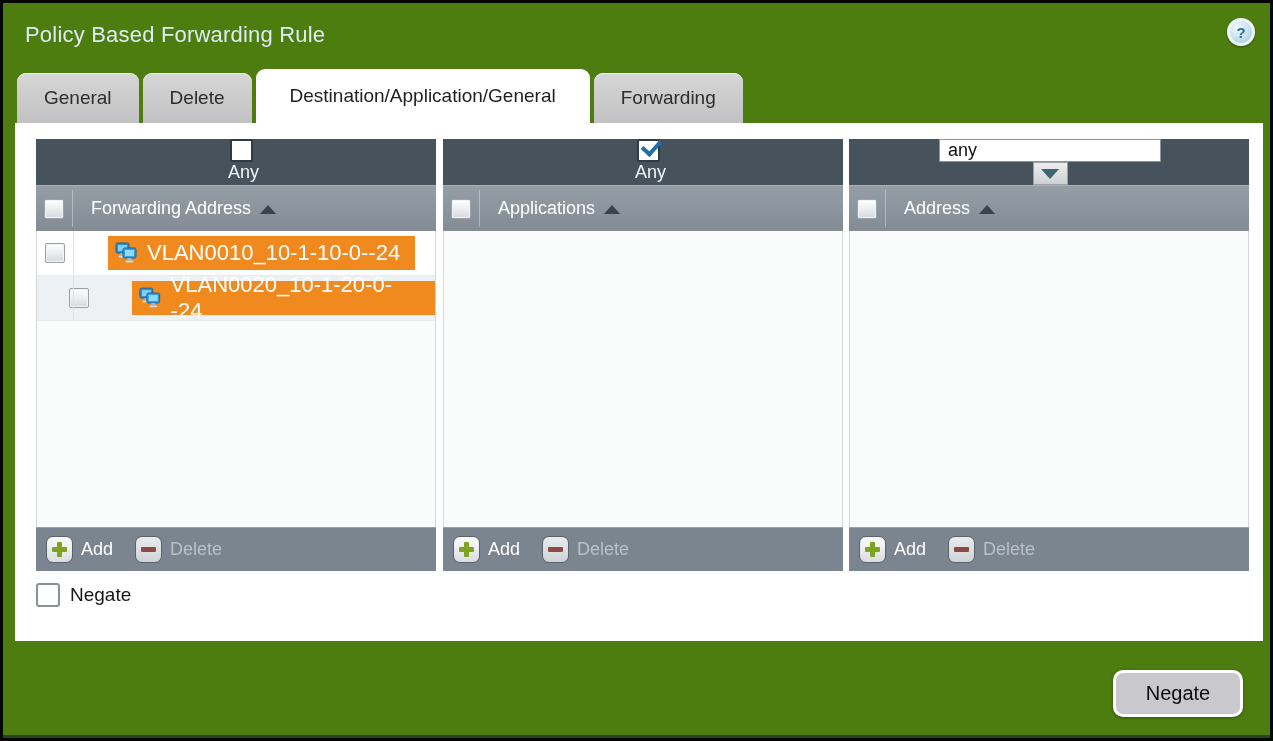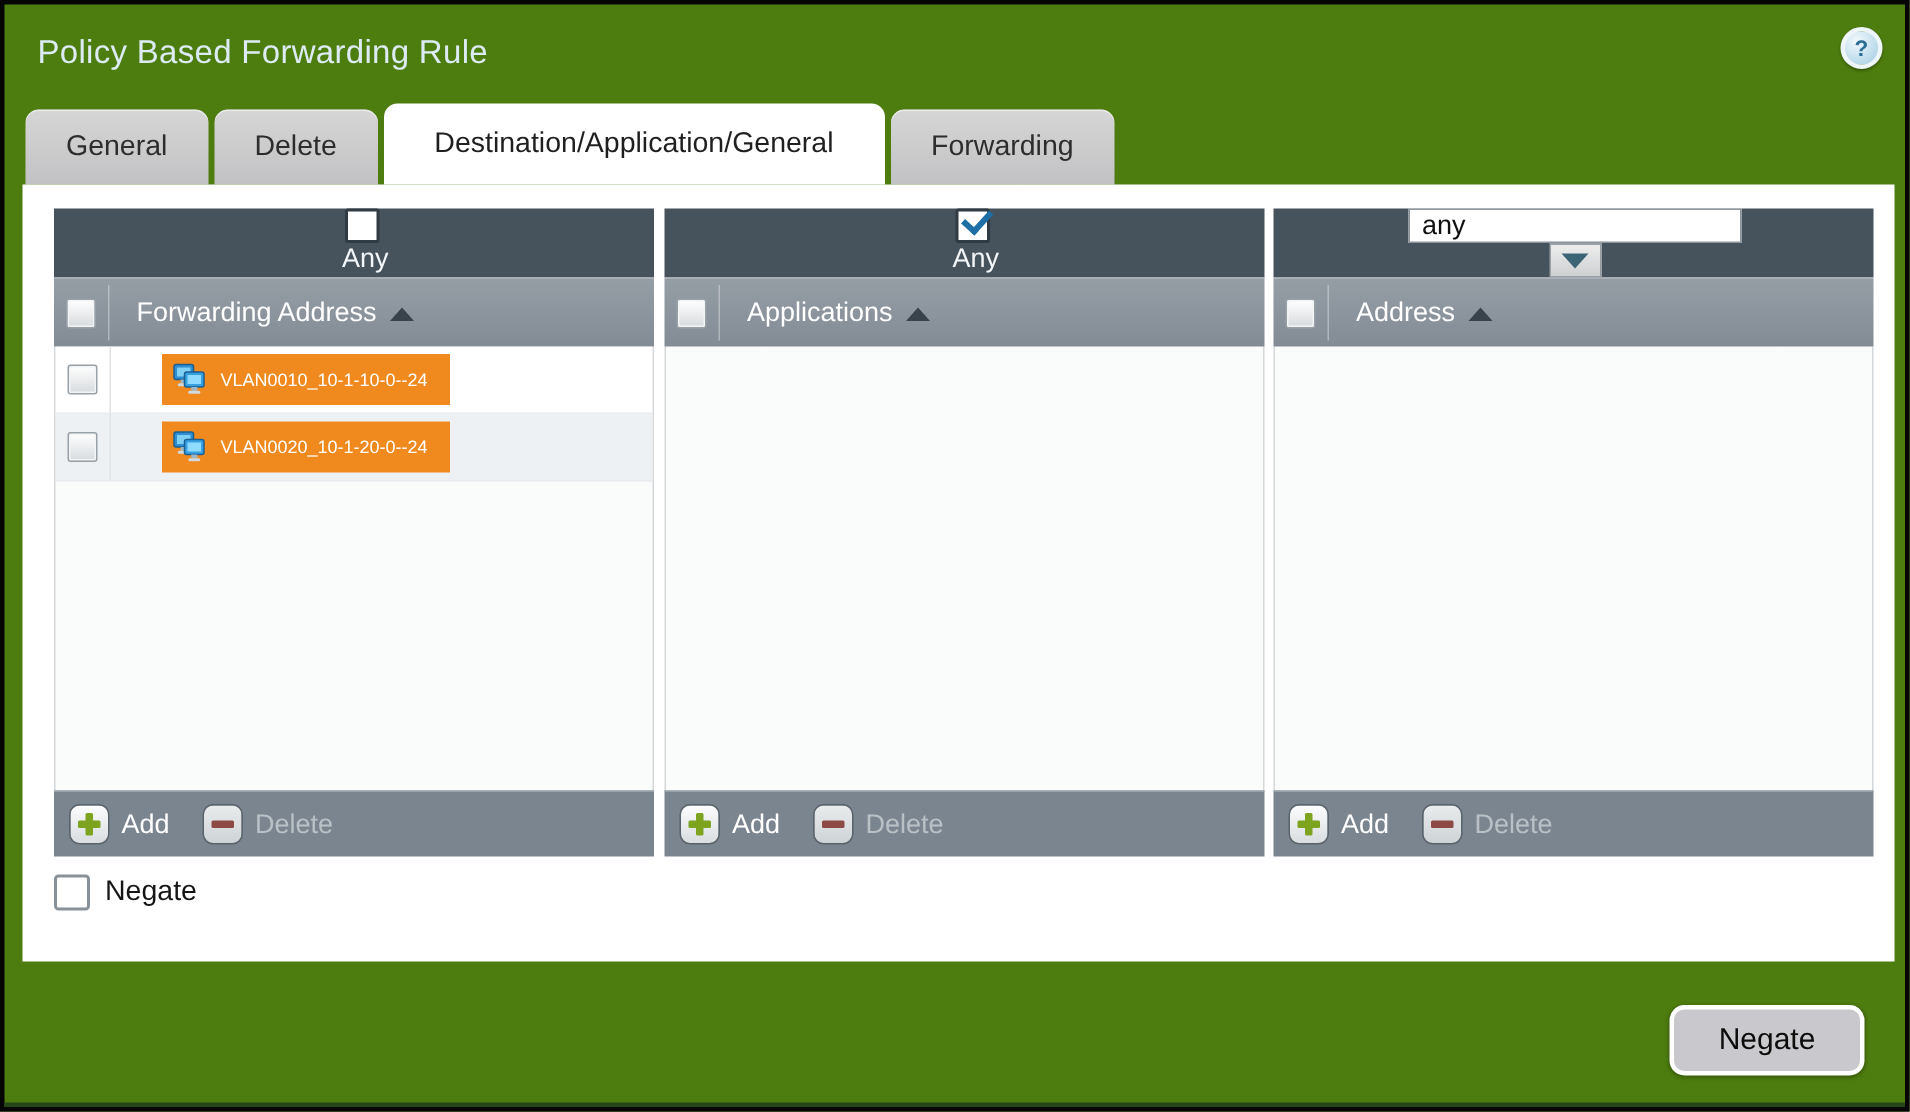--- a/index.html
+++ b/index.html
@@ -55,26 +55,26 @@
     border-left:8px solid transparent;border-right:8px solid transparent;
     border-bottom:9px solid #39434b;
   }
   .vsep{position:absolute;left:36px;top:4px;bottom:4px;width:1px;background:rgba(255,255,255,.35);}
   .col-list{
     height:296px;box-sizing:border-box;background:#fafbfb;
     border-left:1px solid #d4d8db;border-right:1px solid #d4d8db;
     overflow:hidden;
   }
   .row{height:44px;display:flex;align-items:center;position:relative;border-bottom:1px solid #e9ecee;}
-  .row.odd{background:#fff;} .row.even{background:#eef1f3;}
+  .row.odd{background:#fff;} .row.even{background:#eef1f3;padding-left:24px;}
   .row .vsep{background:#dfe3e5;top:0;bottom:0;}
   .chip{
     margin-left:43px;height:34px;background:#f08a1e;
     display:inline-flex;align-items:center;padding:0 15px 0 5px;
-    color:#fff;font-size:12px;cursor:pointer;
+    color:#fff;font-size:22px;cursor:pointer;
   }
   .chip svg{margin-right:8px;}
   .col-footer{
     height:44px;background:#7b858f;border-top:1px solid #99a1a9;box-sizing:border-box;
     display:flex;align-items:center;
   }
   .icon-btn{
     width:27px;height:27px;border-radius:7px;box-sizing:border-box;
     border:1px solid #59636b;display:flex;align-items:center;justify-content:center;
     cursor:pointer;flex:none;

